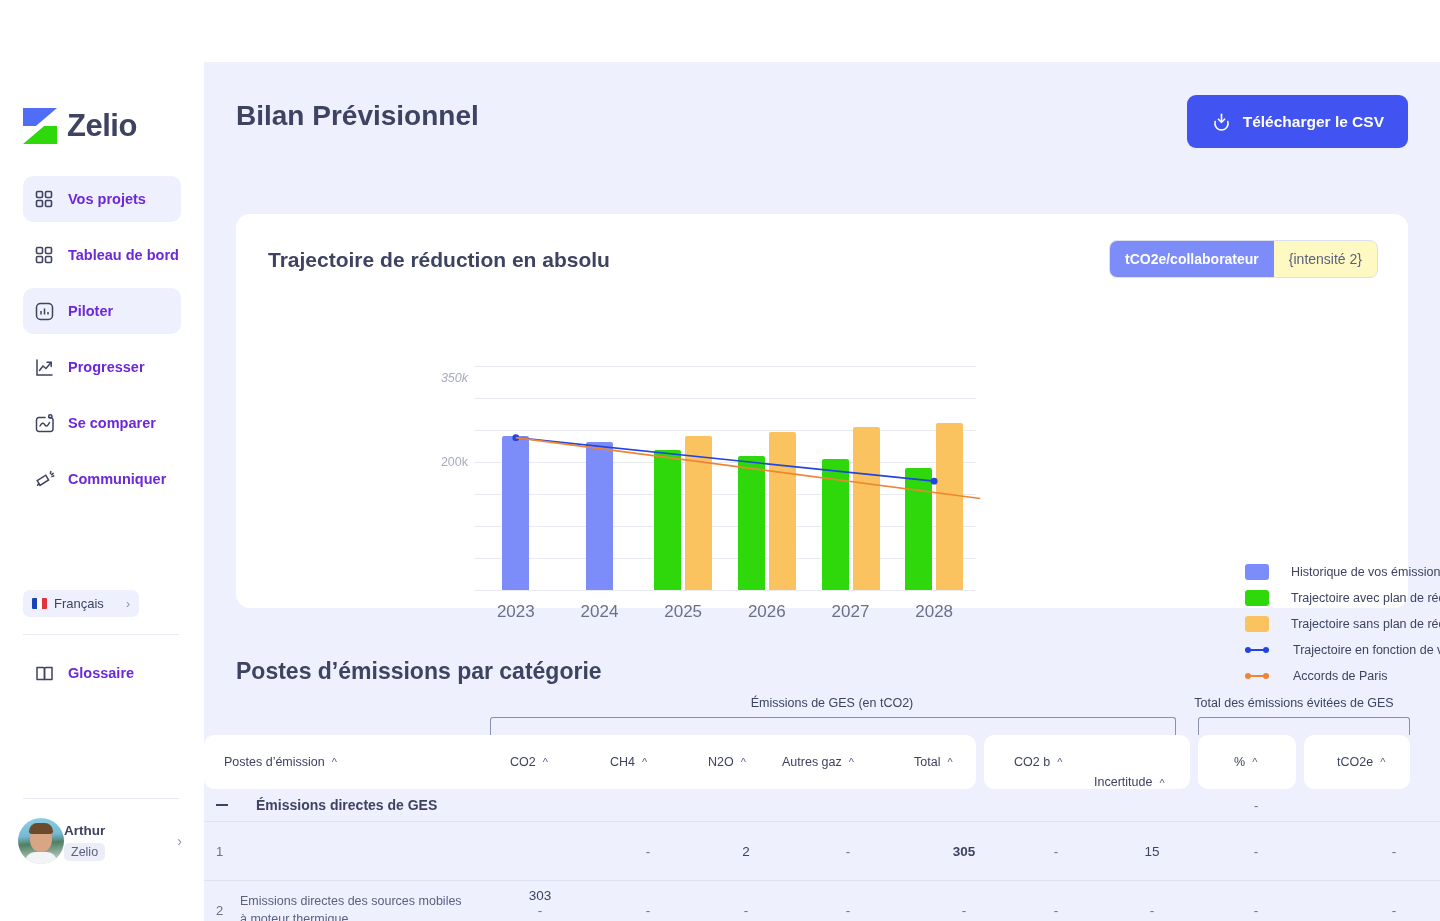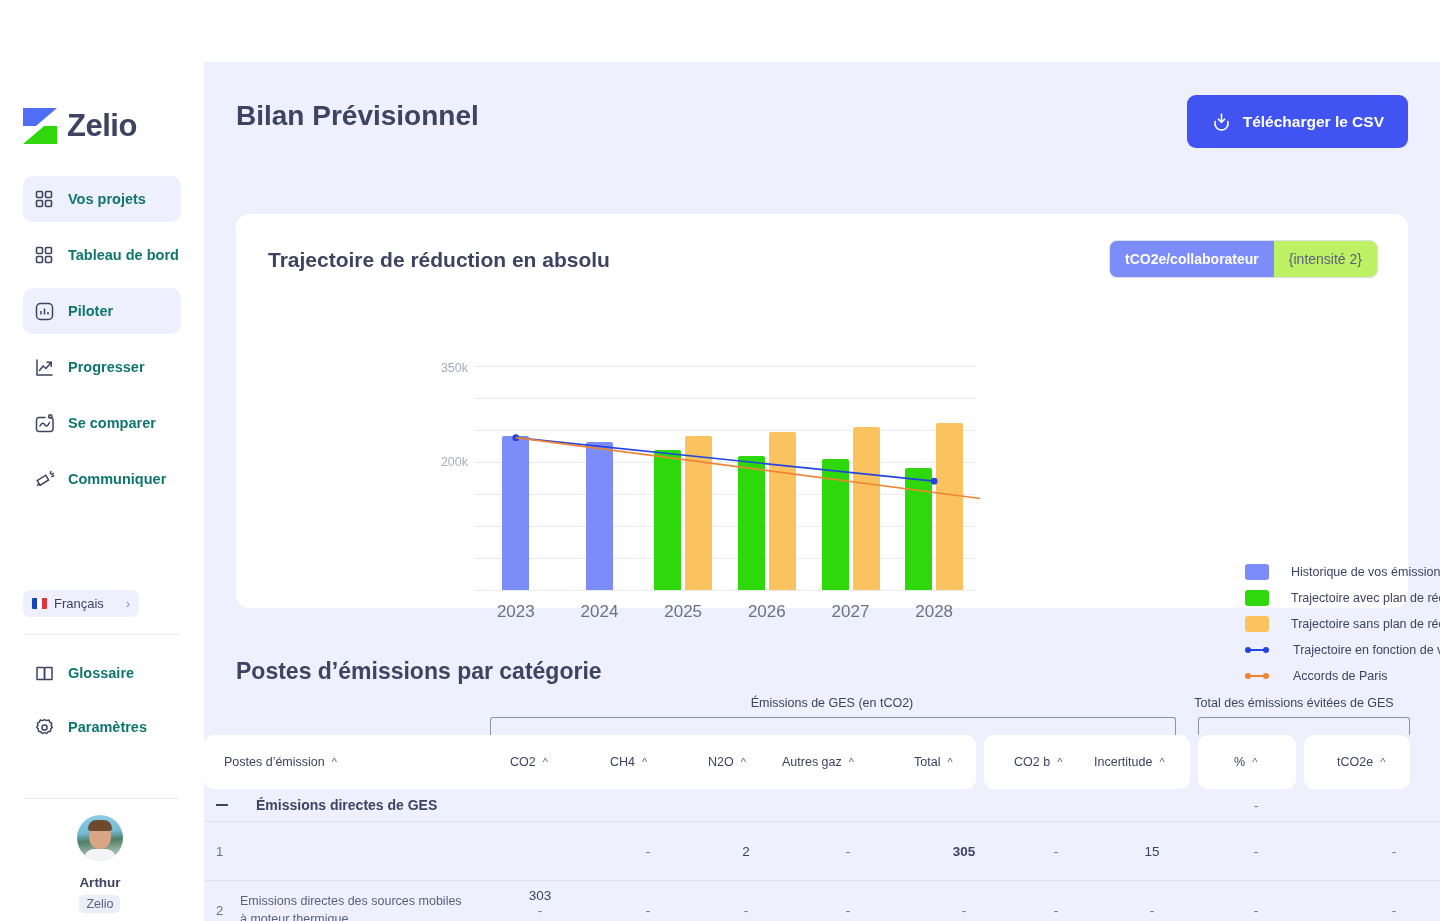--- a/index.html
+++ b/index.html
@@ -35,21 +35,21 @@
   .brand-mark .b1 { position: absolute; left: 0; top: 0; width: 34px; height: 18px; background: #4f6df5;
      clip-path: polygon(0 0, 100% 0, 38% 100%, 0 100%); }
   .brand-mark .b2 { position: absolute; left: 0; top: 18px; width: 34px; height: 18px; background: #2fd80a;
      clip-path: polygon(62% 0, 100% 0, 100% 100%, 0 100%); }
   .brand-text { font-size: 31px; font-weight: 700; color: #3d4361; letter-spacing: -0.5px; }
 
   .nav { position: absolute; left: 23px; top: 176px; width: 158px; }
   .nav-item {
     display: flex; align-items: center; gap: 13px;
     height: 46px; padding-left: 10px; border-radius: 10px;
-    color: #0f766e; font-size: 14.5px; font-weight: 700;
+    color: #6d28d9; font-size: 14.5px; font-weight: 700;
     margin-bottom: 10px; cursor: pointer;
   }
   .nav-item.active { background: #eef0fd; }
   .nav-ico { width: 22px; height: 22px; display: flex; align-items: center; justify-content: center; color: #3d4361; flex: 0 0 22px; }
   .nav-ico svg { display: block; }
 
   .lang {
     position: absolute; left: 23px; top: 590px; width: 116px; height: 27px;
     background: #eef0fd; border-radius: 7px;
     display: flex; align-items: center; gap: 7px; padding: 0 9px;
@@ -62,21 +62,21 @@
 
   .divider { position: absolute; left: 23px; width: 156px; height: 1px; background: #e7e9f4; }
   .d1 { top: 634px; }
   .d2 { top: 798px; }
 
   .footnav { position: absolute; left: 23px; top: 650px; width: 158px; }
   .footnav .nav-item { font-size: 14.5px; margin-bottom: 8px; }
 
   .userbox {
     position: absolute; left: 18px; top: 815px; width: 164px; height: 52px;
-    display: flex; align-items: center; gap: 12px; cursor: pointer; flex-direction: column;
+    display: flex; align-items: center; cursor: pointer;
   }
   .avatar {
     width: 46px; height: 46px; border-radius: 50%; flex: 0 0 46px; overflow: hidden;
     background: linear-gradient(175deg,#8fd0e8 0%, #76b9d4 38%, #4f7f63 55%, #dfe6e3 100%);
     position: relative;
   }
   .avatar .face { position: absolute; left: 12px; top: 8px; width: 22px; height: 26px; border-radius: 48% 48% 45% 45%; background: #d8a585; }
   .avatar .hair { position: absolute; left: 11px; top: 5px; width: 24px; height: 11px; border-radius: 12px 12px 4px 4px; background: #6b4a2e; }
   .avatar .shirt { position: absolute; left: 7px; top: 34px; width: 32px; height: 14px; border-radius: 10px 10px 0 0; background: #f2f4f6; }
   .uname { font-size: 13.5px; font-weight: 700; color: #3d4361; line-height: 1.25; }
@@ -115,21 +115,21 @@
   }
 
   
   .card {
     position: absolute; left: 32px; top: 152px; width: 1172px; height: 394px;
     background: #ffffff; border-radius: 14px;
   }
   .card-title { position: absolute; left: 32px; top: 34px; font-size: 21px; font-weight: 700; color: #3d4361; }
   .seg {
     position: absolute; right: 30px; top: 26px; height: 38px;
-    display: flex; border: 1px solid #dcdfee; border-radius: 8px; overflow: hidden; background: #bef264; margin-left: 17px;
+    display: flex; border: 1px solid #dcdfee; border-radius: 8px; overflow: hidden; background: #fef9c3; margin-left: 17px;
   }
   .seg div { display: flex; align-items: center; padding: 0 15px; font-size: 14px; cursor: pointer; white-space: nowrap; }
   .seg .on { background: #7c8cf8; color: #ffffff; font-weight: 700; }
   .seg .off { color: #5b6081; }
 
   .plot { position: absolute; left: 238px; top: 152px; width: 502px; height: 224px; }
   .gridline { position: absolute; left: 0; width: 100%; height: 1px; background: #e9ebf2; }
   .ylab { position: absolute; right: 100%; margin-right: 6px; transform: translateY(-50%);
           font-size: 12.5px; color: #a8abc0; white-space: nowrap; }
   .bar { position: absolute; bottom: 0; border-radius: 2px 2px 0 0; }
@@ -283,29 +283,20 @@
     <div class="footnav">
       <div class="nav-item">
         <span class="nav-ico">
           <svg width="21" height="21" viewBox="0 0 21 21" fill="none" stroke="#3d4361" stroke-width="1.5" stroke-linejoin="round">
             <path d="M3 4.5 L9.2 4.5 A1.3 1.3 0 0 1 10.5 5.8 L10.5 16.5 L3 16.5 Z"></path>
             <path d="M18 4.5 L11.8 4.5 A1.3 1.3 0 0 0 10.5 5.8 L10.5 16.5 L18 16.5 Z"></path>
           </svg>
         </span>
         <span>Glossaire</span>
       </div>
-      <div class="nav-item">
-        <span class="nav-ico">
-          <svg width="21" height="21" viewBox="0 0 21 21" fill="none" stroke="#3d4361" stroke-width="1.5" stroke-linejoin="round">
-            <path d="M10.5 2.6 l2.1 1 2.2-.6 .9 2.1 2 1.1-.5 2.2 1.1 2-1.6 1.6-.2 2.3-2.3.4-1.5 1.7-2.2-.8-2.2.8-1.5-1.7-2.3-.4-.2-2.3L2.8 10.4l1.1-2-.5-2.2 2-1.1.9-2.1 2.2.6z"></path>
-            <circle cx="10.5" cy="10.5" r="2.6"></circle>
-          </svg>
-        </span>
-        <span>Paramètres</span>
-      </div>
     </div>
 
     <div class="divider d2"></div>
 
     <div class="userbox">
       <span class="avatar">
         <i class="face"></i>
           <i class="hair"></i>
           <i class="shirt"></i>
       </span>
@@ -343,21 +334,21 @@
       <div class="plot" id="plot">
           <div class="gridline" style="top: 224px;"></div>
           <div class="gridline" style="top: 192px;"></div>
           <div class="gridline" style="top: 160px;"></div>
           <div class="gridline" style="top: 128px;"></div>
           <div class="gridline" style="top: 96px;"></div>
           <div class="gridline" style="top: 64px;"></div>
           <div class="gridline" style="top: 32px;"></div>
           <div class="gridline" style="top: 0px;"></div>
           <div class="ylab" style="top: 96px;">200k</div>
-          <div class="ylab" style="top: 2px;">350k</div>
+          <div class="ylab" style="top: 12px; font-style: italic;">350k</div>
           <div class="bar" style="left: 28.3333px; width: 27px; height: 153.6px; background: rgb(124, 140, 248);"></div>
           <div class="xlab" style="left: 41.8333px;">2023</div>
           <div class="bar" style="left: 112px; width: 27px; height: 148.48px; background: rgb(124, 140, 248);"></div>
           <div class="xlab" style="left: 125.5px;">2024</div>
           <div class="bar" style="left: 180.167px; width: 27px; height: 140.16px; background: rgb(47, 216, 10);"></div>
           <div class="bar" style="left: 211.167px; width: 27px; height: 153.6px; background: rgb(250, 195, 95);"></div>
           <div class="xlab" style="left: 209.167px;">2025</div>
           <div class="bar" style="left: 263.833px; width: 27px; height: 134.4px; background: rgb(47, 216, 10);"></div>
           <div class="bar" style="left: 294.833px; width: 27px; height: 158.08px; background: rgb(250, 195, 95);"></div>
           <div class="xlab" style="left: 292.833px;">2026</div>
@@ -441,21 +432,21 @@
           <span class="car">^</span>
       </div>
       <div class="th" style="left:710px;">
         <span>Total</span>
           <span class="car">^</span>
       </div>
       <div class="th" style="left:810px;">
         <span>CO2 b</span>
           <span class="car">^</span>
       </div>
-      <div class="th" style="left:890px;">
+      <div class="th" style="left:890px;align-items:flex-end;">
         <span>Incertitude</span>
           <span class="car">^</span>
       </div>
       <div class="th" style="left:1030px;">
         <span>%</span>
           <span class="car">^</span>
       </div>
       <div class="th" style="left:1133px;">
         <span>tCO2e</span>
           <span class="car">^</span>

